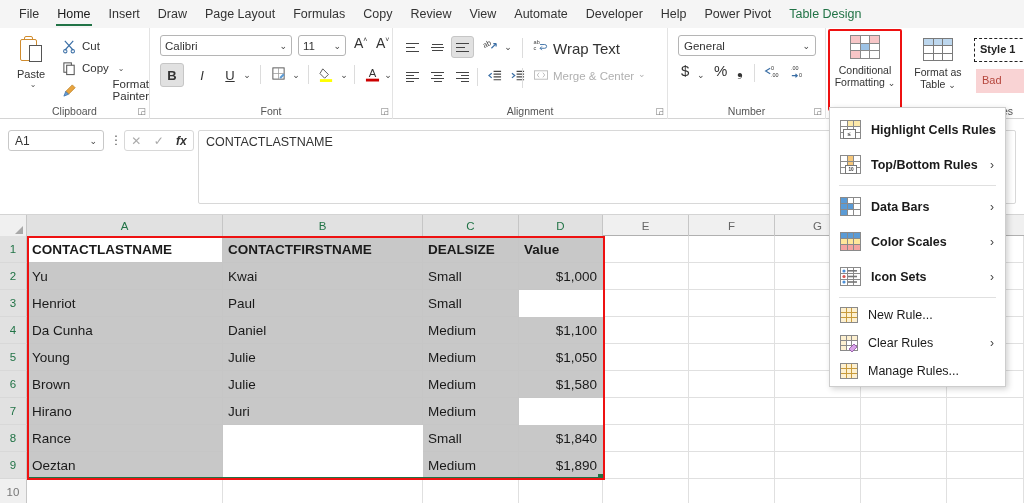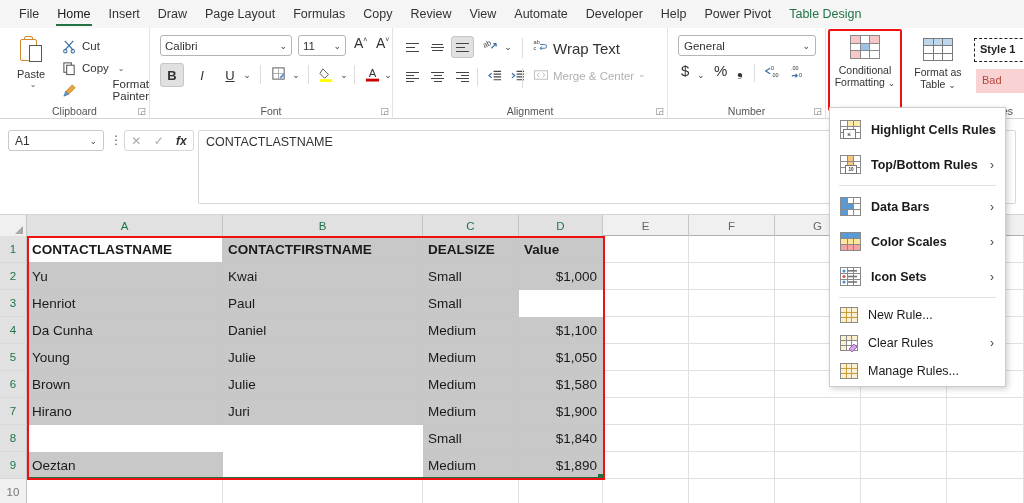--- a/index.html
+++ b/index.html
@@ -633,22 +633,22 @@
     <div class="cell selbg num" style="left:519px;top:129px;width:84px;">$1,050</div>
 
     <div class="cell selbg" style="left:27px;top:156px;width:196px;">Brown</div>
     <div class="cell selbg" style="left:223px;top:156px;width:200px;">Julie</div>
     <div class="cell selbg" style="left:423px;top:156px;width:96px;">Medium</div>
     <div class="cell selbg num" style="left:519px;top:156px;width:84px;">$1,580</div>
 
     <div class="cell selbg" style="left:27px;top:183px;width:196px;">Hirano</div>
     <div class="cell selbg" style="left:223px;top:183px;width:200px;">Juri</div>
     <div class="cell selbg" style="left:423px;top:183px;width:96px;">Medium</div>
-    <div class="cell selbg num" style="left:519px;top:183px;width:84px;">$1,900</div>
-
+
+    <div class="cell selbg" style="left:27px;top:210px;width:196px;">Rance</div>
     <div class="cell selbg" style="left:423px;top:210px;width:96px;">Small</div>
     <div class="cell selbg num" style="left:519px;top:210px;width:84px;">$1,840</div>
 
     <div class="cell selbg" style="left:27px;top:237px;width:196px;">Oeztan</div>
     <div class="cell selbg" style="left:423px;top:237px;width:96px;">Medium</div>
     <div class="cell selbg num" style="left:519px;top:237px;width:84px;">$1,890</div>
 
     <div class="emptycell" style="left:603px;top:21px;width:86px;"></div>
     <div class="emptycell" style="left:689px;top:21px;width:86px;"></div>
     <div class="emptycell" style="left:775px;top:21px;width:86px;"></div>

